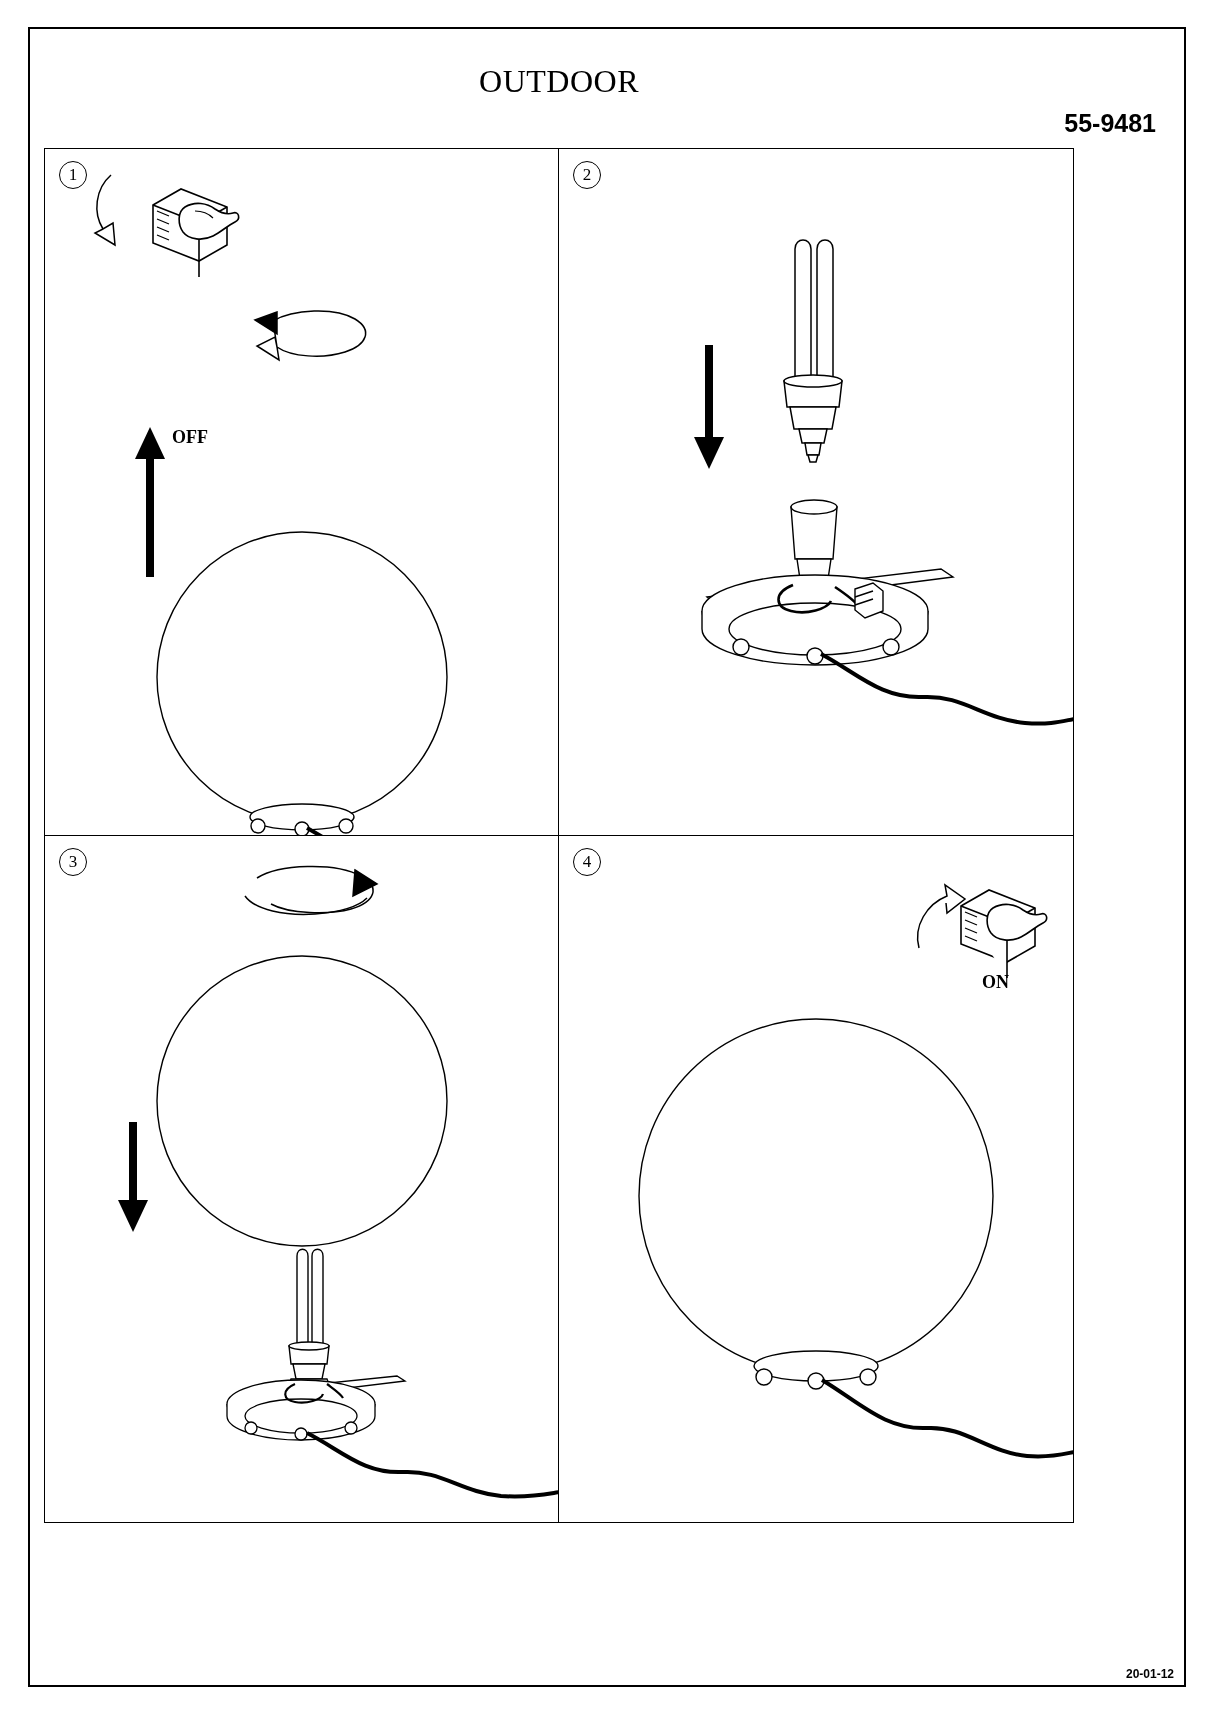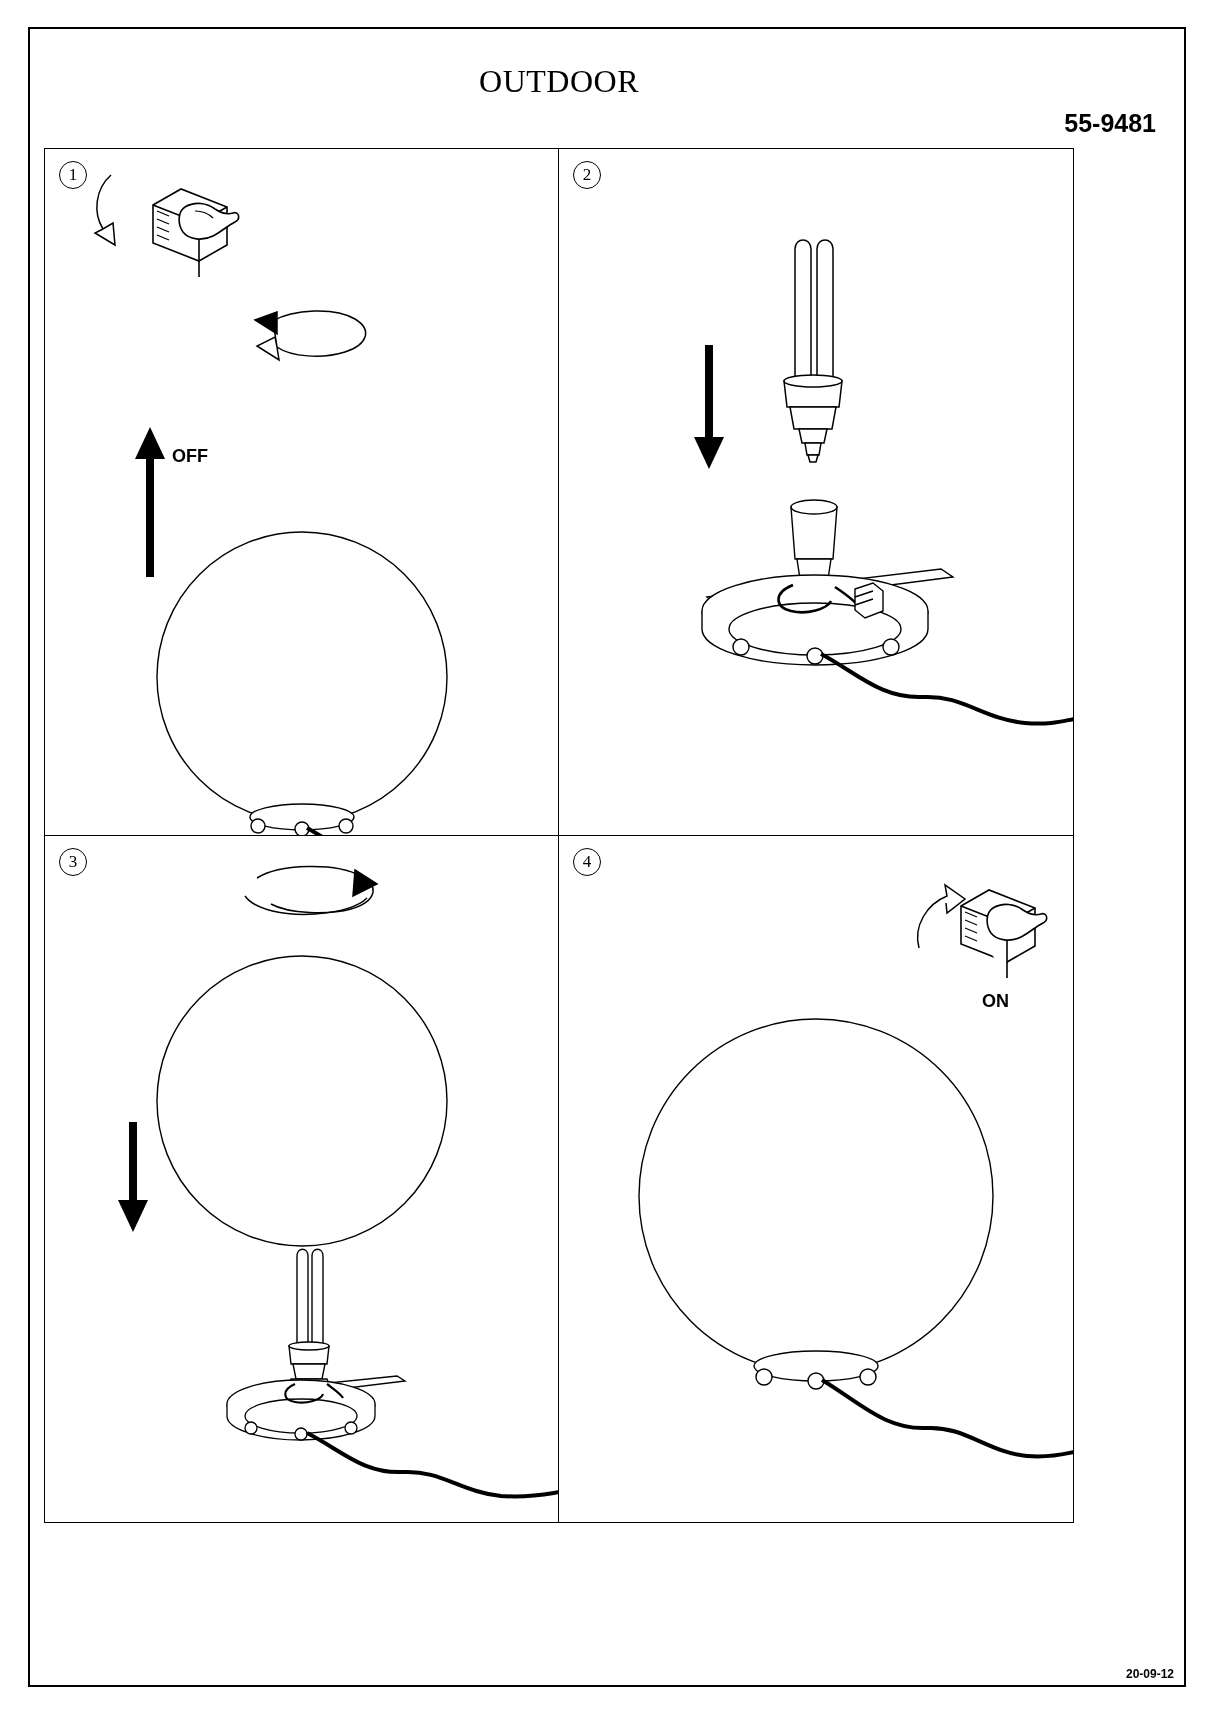--- a/index.html
+++ b/index.html
@@ -117,24 +117,23 @@
   .footer-date {
     position: absolute;
     right: 40px;
     bottom: 36px;
     font-size: 12px;
     font-weight: bold;
     font-family: "Liberation Sans", sans-serif;
   }
   .lbl {
     position: absolute;
-    font-family: Liberation Sans, sans-serif;
+    font-family: Liberation Serif, serif;
     font-weight: bold;
     font-size: 18px;
-    margin-top: 19px;
   }
 </style>
 </head>
 <body>
 
 <div class="page">
 
   <div class="outer-frame"></div>
 
   <div class="header">
@@ -334,15 +333,15 @@
         <g fill="none" stroke="#000" stroke-width="4">
           <path d="M263,544 C300,566 326,594 368,592 C406,590 428,616 468,620 C492,622 505,618 515,616"></path>
         </g>
       </svg>
 
       <div class="lbl" style="left:423px; top:136px;">ON</div>
     </div>
 
   </div>
 
-  <div class="footer-date">20-09-12</div>
+  <div class="footer-date">20-01-12</div>
 
 </div>
 
 </body></html>

